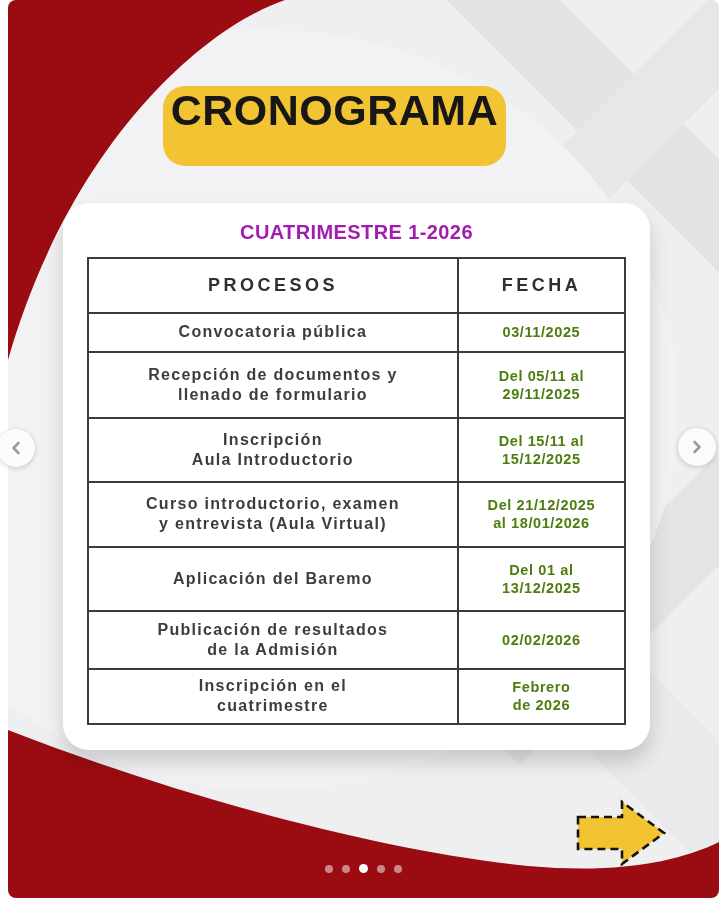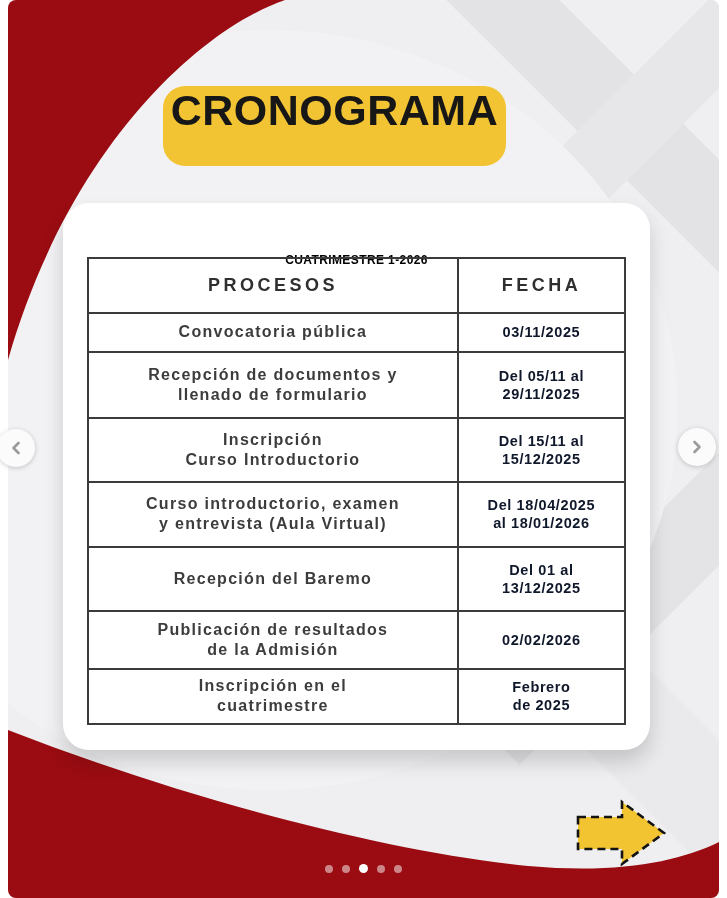--- a/index.html
+++ b/index.html
@@ -30,34 +30,34 @@
     position:absolute;left:0;top:160px;width:537px;text-align:right;
     font-size:34px;font-weight:800;color:#A50F16;letter-spacing:.5px;
   }
   
   .card{
     position:absolute;left:55px;top:203px;width:587px;height:547px;border-radius:26px;
     background:#ffffff;box-shadow:0 12px 20px rgba(0,0,0,.16);
   }
   .card-heading{
     position:absolute;left:0;top:18px;width:100%;text-align:center;
-    font-size:12px;font-weight:800;color:#000000;letter-spacing:.4px;margin-top:32px;
+    font-size:20px;font-weight:800;color:#a21caf;letter-spacing:.4px;
   }
   table.sched{
     position:absolute;left:24px;top:54px;width:539px;height:468px;
     border-collapse:collapse;table-layout:fixed;
   }
   table.sched th,table.sched td{
     border:2px solid #3B3B3B;text-align:center;vertical-align:middle;
     white-space:pre-line;padding:2px 4px;margin-top:44px;
   }
   table.sched th{font-size:18px;font-weight:700;color:#2F2F2F;letter-spacing:3.5px;height:49px;}
   table.sched th:first-child{width:67%;}
   td.proc{font-size:16px;font-weight:700;color:#3C3C3C;letter-spacing:1.3px;line-height:20px;}
-  td.fecha{font-size:14.5px;font-weight:700;color:#0f172a;letter-spacing:.6px;line-height:18px;}
+  td.fecha{font-size:14.5px;font-weight:700;color:#4d7c0f;letter-spacing:.6px;line-height:18px;}
   tbody tr:nth-child(1){height:32px;}
   tbody tr:nth-child(2){height:55px;}
   tbody tr:nth-child(3){height:53px;}
   tbody tr:nth-child(4){height:54px;}
   tbody tr:nth-child(5){height:53px;}
   tbody tr:nth-child(6){height:48px;}
   tbody tr:nth-child(7){height:41px;}
   tbody tr:nth-child(8){height:37px;}
   
   .next-arrow{position:absolute;left:567px;top:798px;width:93px;height:70px;}
@@ -113,50 +113,50 @@
 
   <tr>
     <td class="proc">Recepción de documentos y
 llenado de formulario</td>
     <td class="fecha">Del 05/11 al
 29/11/2025</td>
   </tr>
 
   <tr>
     <td class="proc">Inscripción
-Curso Introductorio</td>
+Aula Introductorio</td>
     <td class="fecha">Del 15/11 al
 15/12/2025</td>
   </tr>
 
   <tr>
     <td class="proc">Curso introductorio, examen
 y entrevista (Aula Virtual)</td>
-    <td class="fecha">Del 18/04/2025
+    <td class="fecha">Del 21/12/2025
 al 18/01/2026</td>
   </tr>
 
   <tr>
-    <td class="proc">Recepción del Baremo</td>
+    <td class="proc">Aplicación del Baremo</td>
     <td class="fecha">Del 01 al
 13/12/2025</td>
   </tr>
 
 
   <tr>
     <td class="proc">Publicación de resultados
 de la Admisión</td>
     <td class="fecha">02/02/2026</td>
   </tr>
 
   <tr>
     <td class="proc">Inscripción en el
 cuatrimestre</td>
     <td class="fecha">Febrero
-de 2025</td>
+de 2026</td>
   </tr>
 </tbody>
     </table>
   </div>
 
   <svg class="next-arrow" viewBox="0 0 93 70">
     <path d="M3,19 L47,19 L47,4 L89,35 L47,66 L47,51 L3,51 Z" fill="#F2C431" stroke="#131313" stroke-width="2.6" stroke-dasharray="8 5" stroke-linejoin="miter"></path>
   </svg>
 
   <div class="dots" id="dots">

